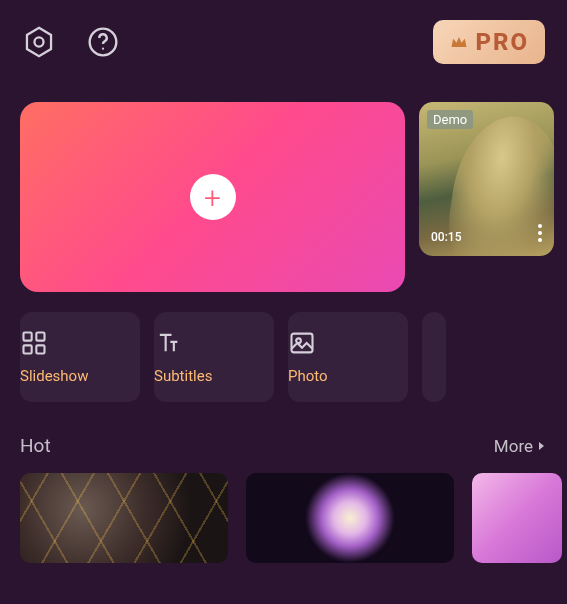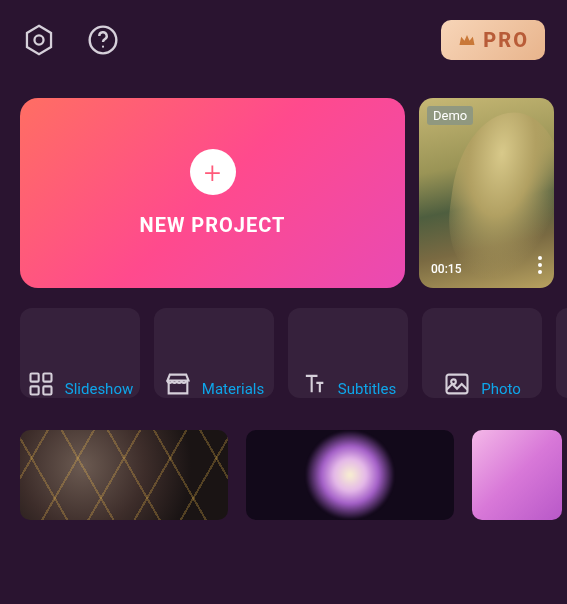--- a/index.html
+++ b/index.html
@@ -31,21 +31,21 @@
     border-radius: 10px;
     padding: 8px 16px;
     display: flex;
     align-items: center;
     gap: 6px;
     cursor: pointer;
   }
   .pro-text {
     color: #b85c38;
     font-weight: 800;
-    font-size: 20px;
+    font-size: 24px;
     letter-spacing: 2px;
   }
   .main-row {
     display: flex;
     gap: 14px;
     padding: 0 20px;
     margin-top: 18px;
   }
   .new-project {
     flex: 0 0 385px;
@@ -72,21 +72,21 @@
     font-weight: 300;
   }
   .new-project-label {
     color: #fff;
     font-weight: 700;
     font-size: 20px;
     letter-spacing: 1px;
   }
   .demo-card {
     flex: 0 0 135px;
-    height: 190px;
+    height: 154px;
     border-radius: 14px;
     background: linear-gradient(168deg, #c7b875 0%, #9a9456 35%, #4e5e3f 55%, #7a6a42 75%, #b8a260 100%);
     position: relative;
     cursor: pointer;
     overflow: hidden;
   }
   .demo-figure {
     position: absolute;
     right: -8px;
     top: 14px;
@@ -136,25 +136,26 @@
     padding: 0 20px;
     margin-top: 20px;
     overflow: hidden;
   }
   .tool-btn {
     flex: 0 0 120px;
     height: 90px;
     background: rgba(255,255,255,0.06);
     border-radius: 12px;
     display: flex;
-    align-items: flex-end;
+    flex-direction: column;
+    align-items: flex-start;
     justify-content: center;
     gap: 10px;
     cursor: pointer;
-    color: #0ea5e9;
+    color: #fdba74;
   }
   .tool-btn:last-child { flex: 0 0 24px; }
   .tool-label { font-size: 15px; }
   .template-section {
     padding: 0 20px;
     margin-top: 32px;
   }
   .template-title {
     font-style: italic;
     font-weight: 700;
@@ -251,21 +252,20 @@
     <svg width="20" height="20" viewBox="0 0 24 24">
       <path d="M3 18 L5 8 L9 13 L12 6 L15 13 L19 8 L21 18 Z" fill="#c97838"></path>
     </svg>
     <span class="pro-text">PRO</span>
   </div>
 </div>
 
 <div class="main-row">
   <div class="new-project">
     <div class="plus-circle">+</div>
-    <div class="new-project-label">NEW PROJECT</div>
   </div>
   <div class="demo-card">
     <div class="demo-figure"></div>
     <div class="demo-badge">Demo</div>
     <div class="demo-time">00:15</div>
     <div class="demo-more">
       <span></span>
         <span></span>
         <span></span>
     </div>
@@ -277,43 +277,45 @@
     <svg width="28" height="28" viewBox="0 0 24 24" fill="none" stroke="#d6d0da" stroke-width="1.8">
       <rect x="3" y="3" width="7" height="7" rx="1"></rect>
       <rect x="14" y="3" width="7" height="7" rx="1"></rect>
       <rect x="3" y="14" width="7" height="7" rx="1"></rect>
       <rect x="14" y="14" width="7" height="7" rx="1"></rect>
     </svg>
     <div class="tool-label">Slideshow</div>
   </div>
   <div class="tool-btn">
     <svg width="28" height="28" viewBox="0 0 24 24" fill="none" stroke="#d6d0da" stroke-width="1.8">
-      <path d="M4 9 L4 20 L20 20 L20 9"></path>
-      <path d="M3 9 L21 9 L19 4 L5 4 Z"></path>
-      <path d="M3 9 a2 2 0 0 0 4 0 a2 2 0 0 0 4 0 a2 2 0 0 0 4 0 a2 2 0 0 0 4 0"></path>
-    </svg>
-    <div class="tool-label">Materials</div>
-  </div>
-  <div class="tool-btn">
-    <svg width="28" height="28" viewBox="0 0 24 24" fill="none" stroke="#d6d0da" stroke-width="1.8">
       <path d="M5 5 L15 5 M10 5 L10 19"></path>
       <path d="M14 11 L20 11 M17 11 L17 19"></path>
     </svg>
     <div class="tool-label">Subtitles</div>
   </div>
   <div class="tool-btn">
     <svg width="28" height="28" viewBox="0 0 24 24" fill="none" stroke="#d6d0da" stroke-width="1.8">
       <rect x="3" y="4" width="18" height="16" rx="2"></rect>
       <circle cx="9" cy="10" r="2"></circle>
       <path d="M3 17 L8 12 L12 16 L16 12 L21 17"></path>
     </svg>
     <div class="tool-label">Photo</div>
   </div>
   <div class="tool-btn"></div>
 </div>
 
 <div class="template-section">
+  <div class="template-tabs">
+    <div class="tab-hot">Hot</div>
+    <div class="spacer"></div>
+    <div class="more-link">
+      <span>More</span>
+      <svg width="12" height="12" viewBox="0 0 24 24">
+        <path d="M8 4 L18 12 L8 20 Z" fill="#c5bfc9"></path>
+      </svg>
+    </div>
+  </div>
   <div class="template-cards">
     <div class="tmpl tmpl1"></div>
     <div class="tmpl tmpl2"></div>
     <div class="tmpl tmpl3"></div>
   </div>
 </div>
 
 </body></html>

